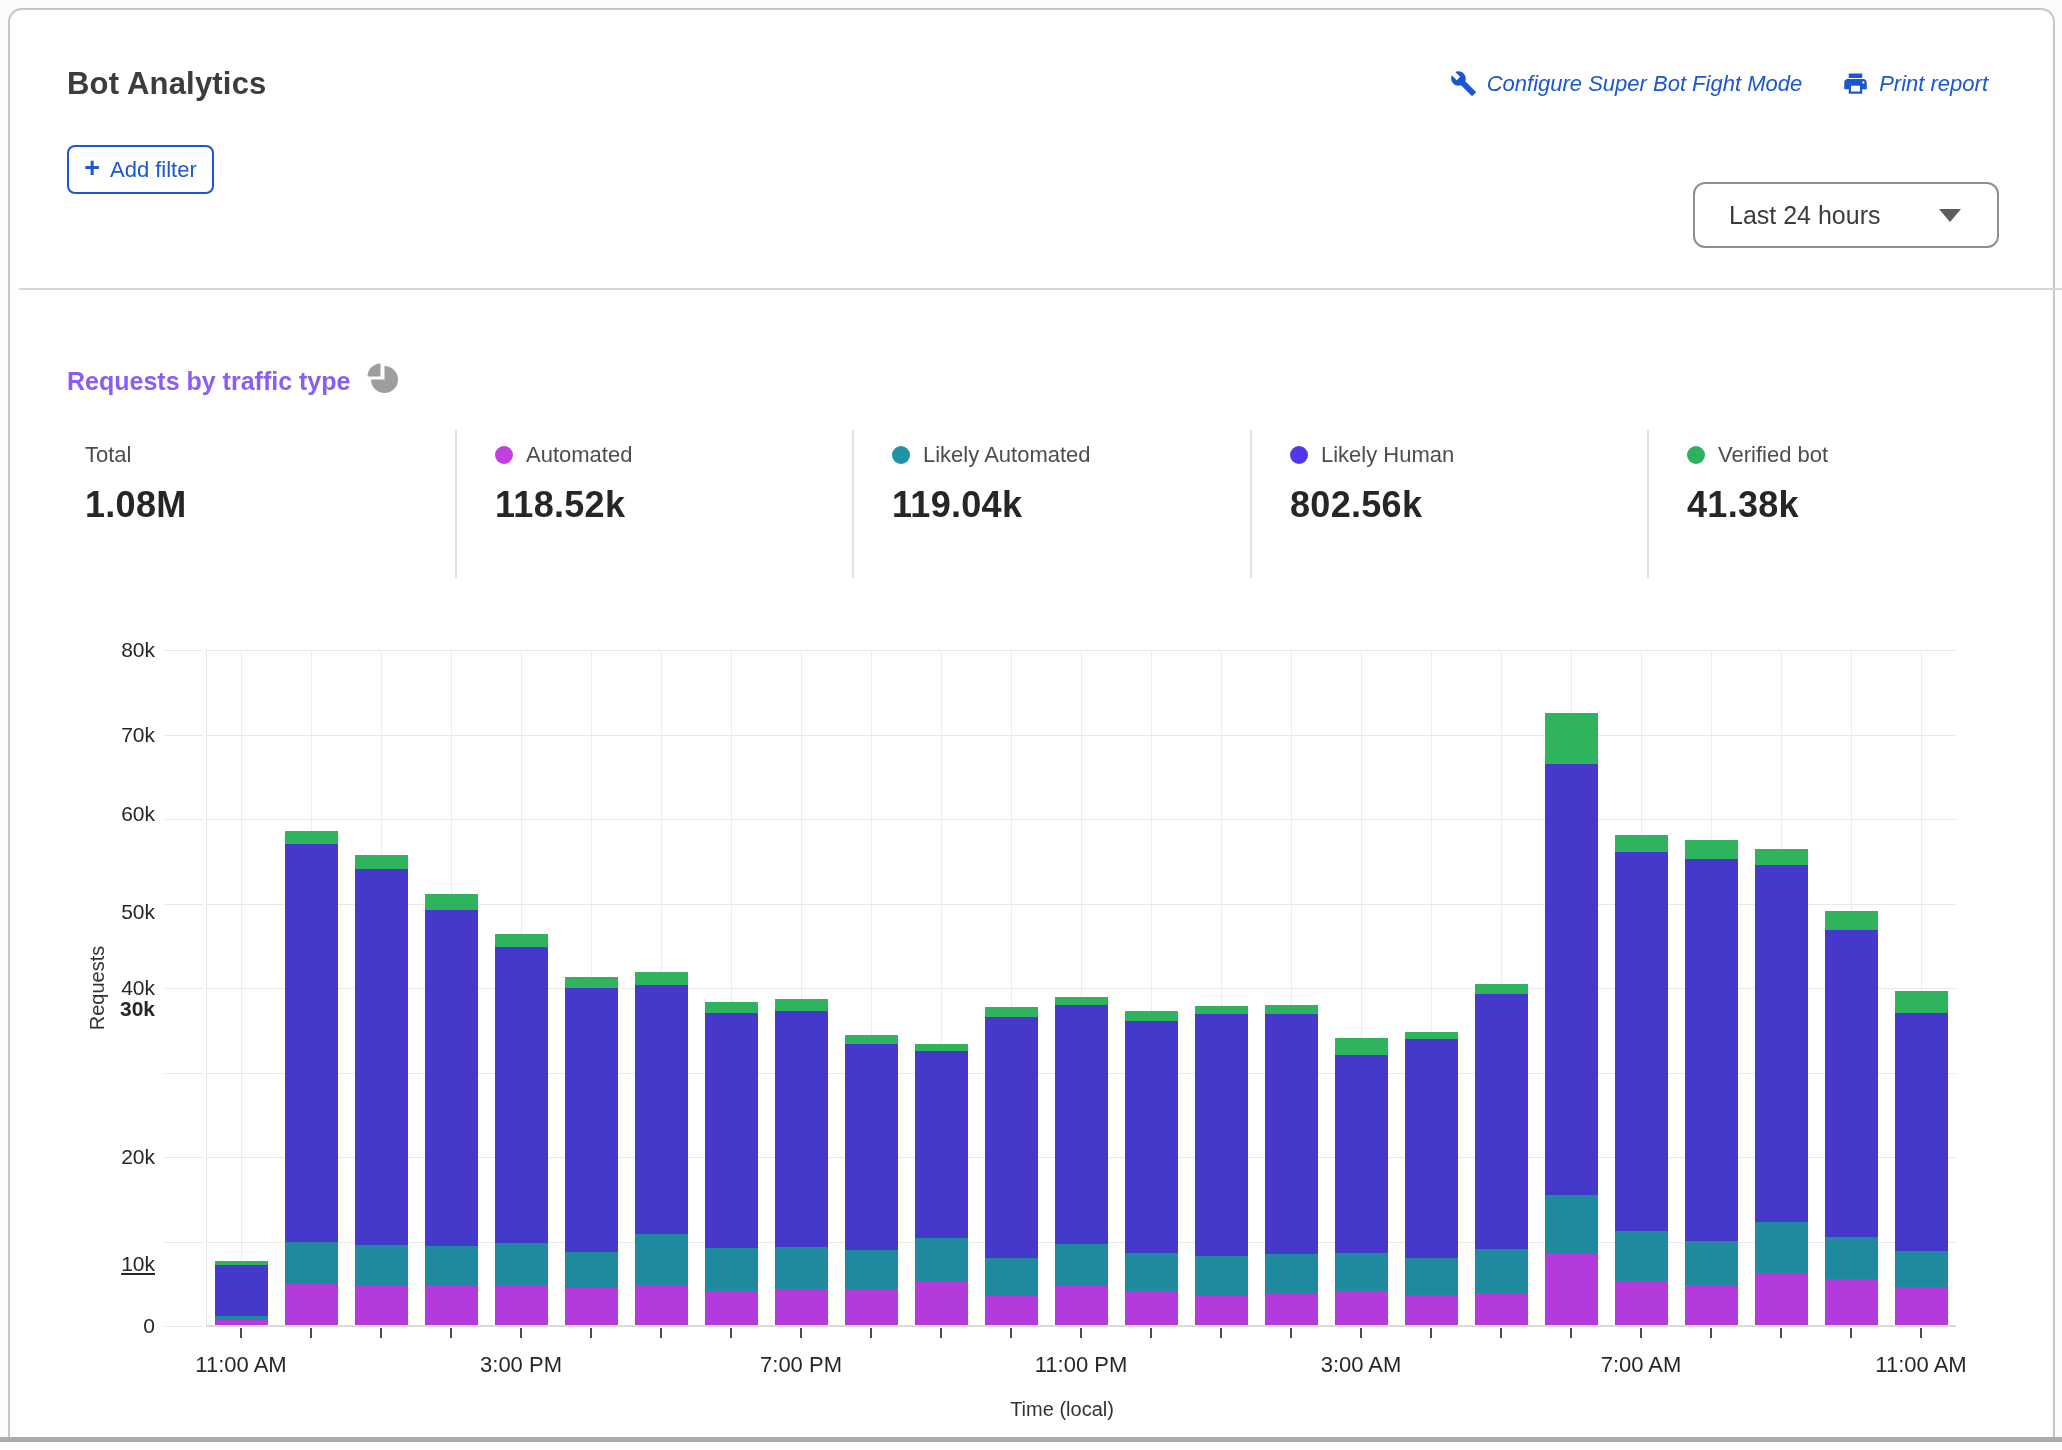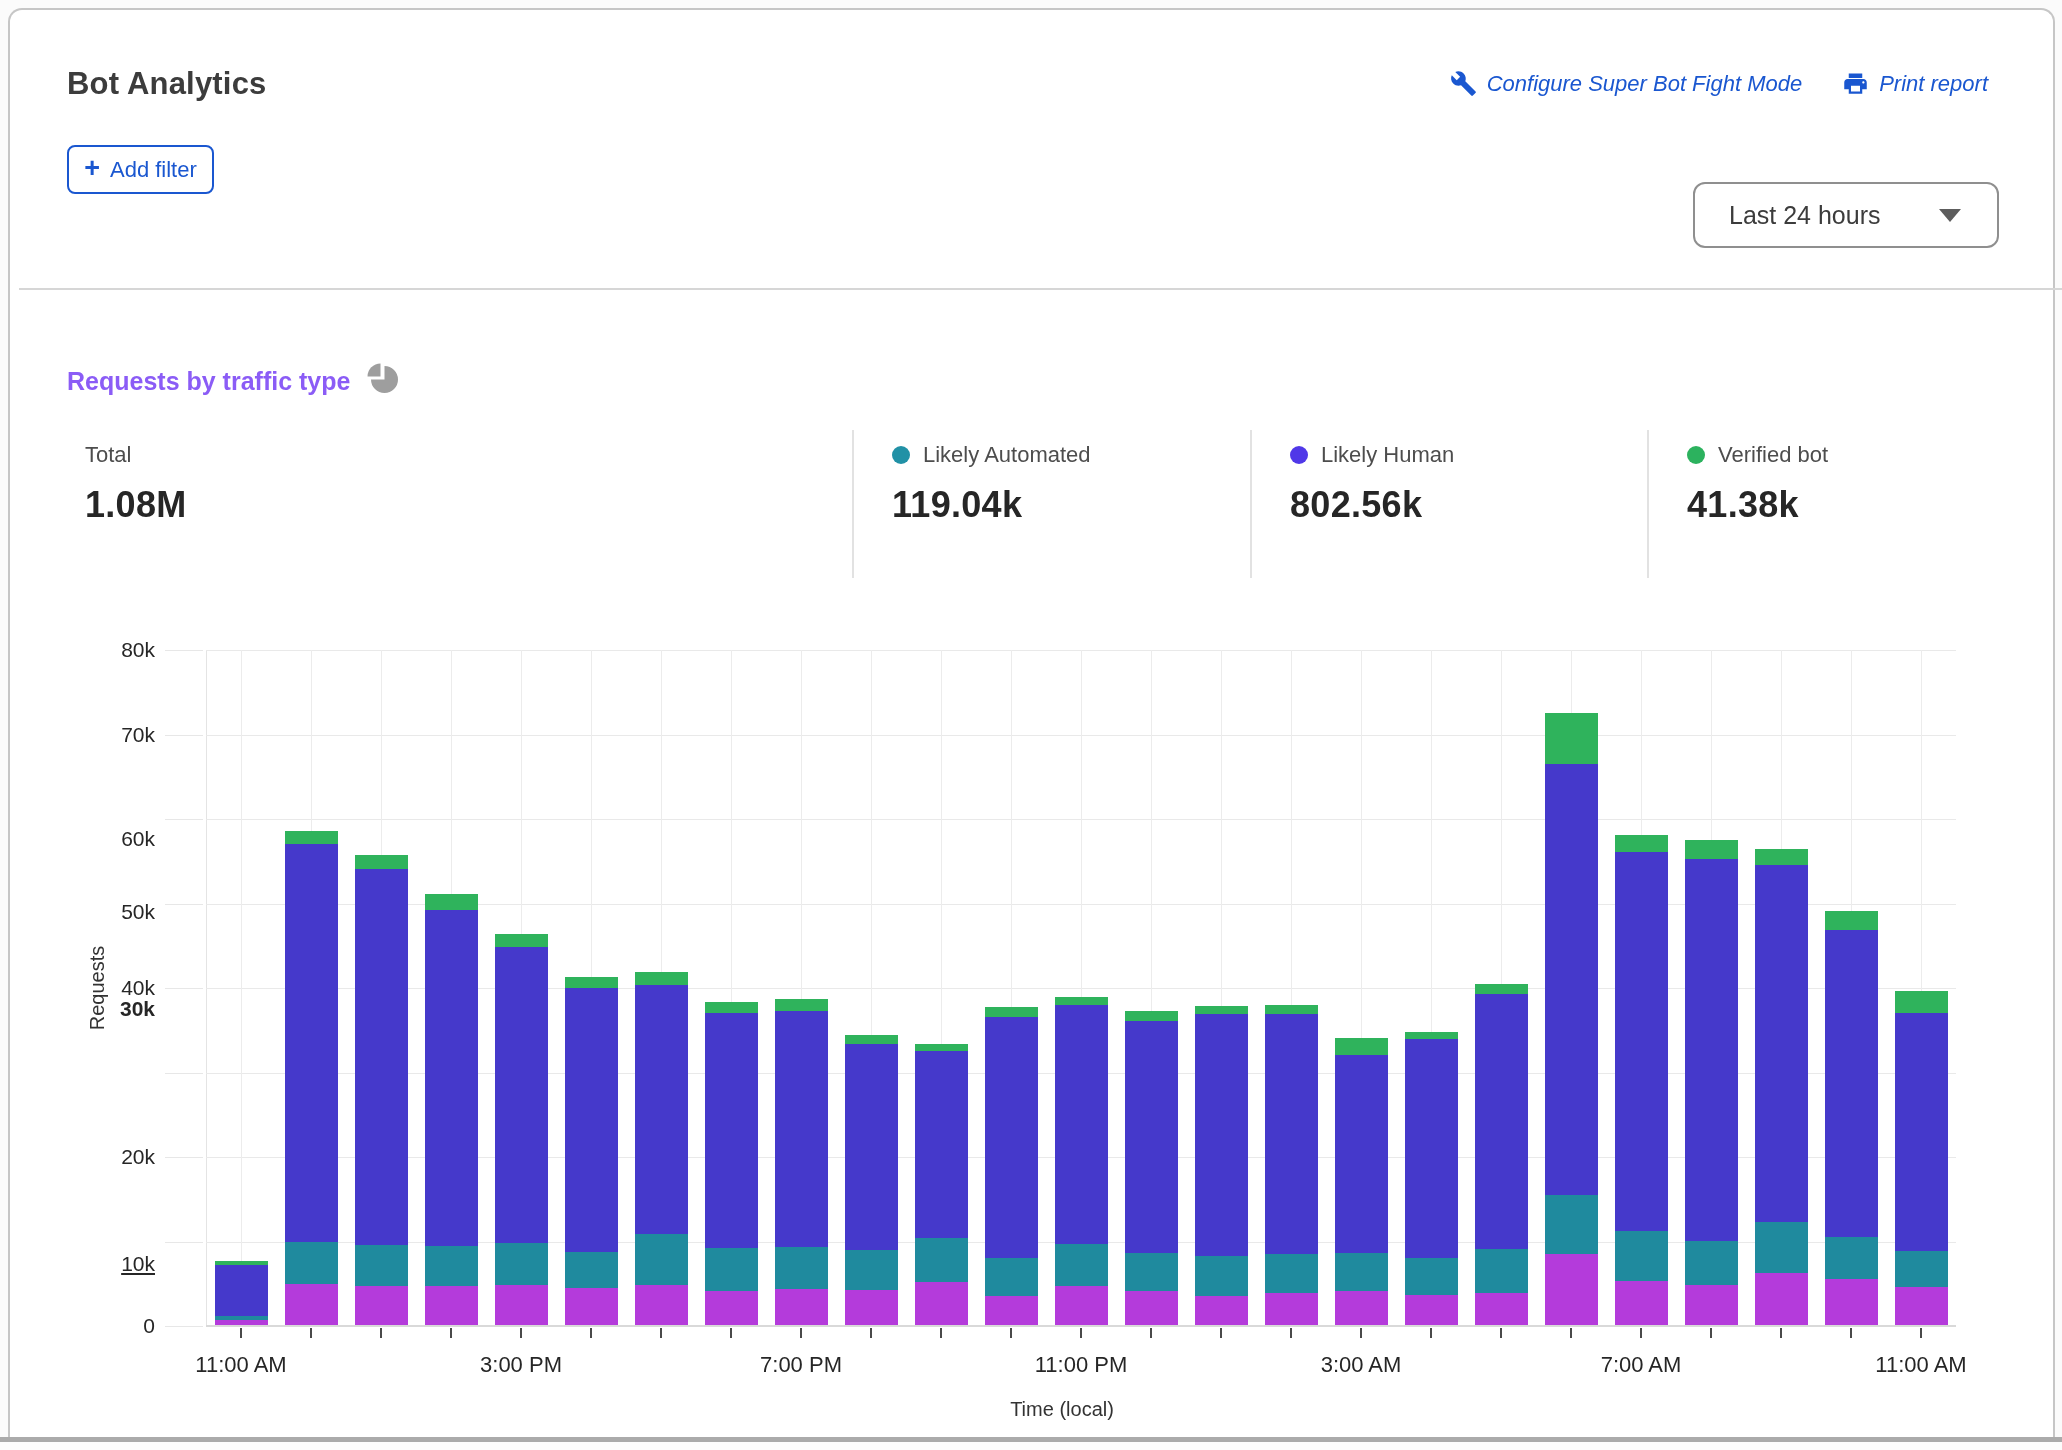--- a/index.html
+++ b/index.html
@@ -111,20 +111,27 @@
       </span>
     </div>
 
     <div class="stats-row">
       <div class="stat" style="left:75px;width:368px;">
         <div class="stat-label-row">
           <span class="stat-label">Total</span>
         </div>
         <div class="stat-value">1.08M</div>
       </div>
+      <div class="stat with-divider" style="left:445px;width:397px;padding-left:38px;">
+        <div class="stat-label-row">
+          <span class="stat-dot" style="background: rgb(193, 63, 224);"></span>
+          <span class="stat-label">Automated</span>
+        </div>
+        <div class="stat-value">118.52k</div>
+      </div>
       <div class="stat with-divider" style="left:842px;width:398px;padding-left:38px;">
         <div class="stat-label-row">
           <span class="stat-dot" style="background: rgb(33, 145, 166);"></span>
           <span class="stat-label">Likely Automated</span>
         </div>
         <div class="stat-value">119.04k</div>
       </div>
       <div class="stat with-divider" style="left:1240px;width:397px;padding-left:38px;">
         <div class="stat-label-row">
           <span class="stat-dot" style="background: rgb(80, 56, 232);"></span>
@@ -150,21 +157,21 @@
       <div class="ytick-label" style="left: 65px; top: 1264px; text-decoration: underline;">10k</div>
       <div class="ytick-dash" style="left: 165px; top: 1241.5px;"></div>
       <div class="ytick-label" style="left: 65px; top: 1157px;">20k</div>
       <div class="ytick-dash" style="left: 165px; top: 1157px;"></div>
       <div class="ytick-label" style="left: 65px; top: 1009px; font-weight: bold;">30k</div>
       <div class="ytick-dash" style="left: 165px; top: 1072.5px;"></div>
       <div class="ytick-label" style="left: 65px; top: 988px;">40k</div>
       <div class="ytick-dash" style="left: 165px; top: 988px;"></div>
       <div class="ytick-label" style="left: 65px; top: 912px;">50k</div>
       <div class="ytick-dash" style="left: 165px; top: 903.5px;"></div>
-      <div class="ytick-label" style="left: 65px; top: 839px;">60k</div>
+      <div class="ytick-label" style="left: 65px; top: 814px;">60k</div>
       <div class="ytick-dash" style="left: 165px; top: 819px;"></div>
       <div class="ytick-label" style="left: 65px; top: 734.5px;">70k</div>
       <div class="ytick-dash" style="left: 165px; top: 734.5px;"></div>
       <div class="ytick-label" style="left: 65px; top: 650px;">80k</div>
       <div class="ytick-dash" style="left: 165px; top: 650px;"></div>
     </div>
   <div class="plot" id="plot">
       <div class="plot-left-edge"></div>
       <div class="hgrid" style="top: 591.5px;"></div>
       <div class="hgrid" style="top: 507px;"></div>

